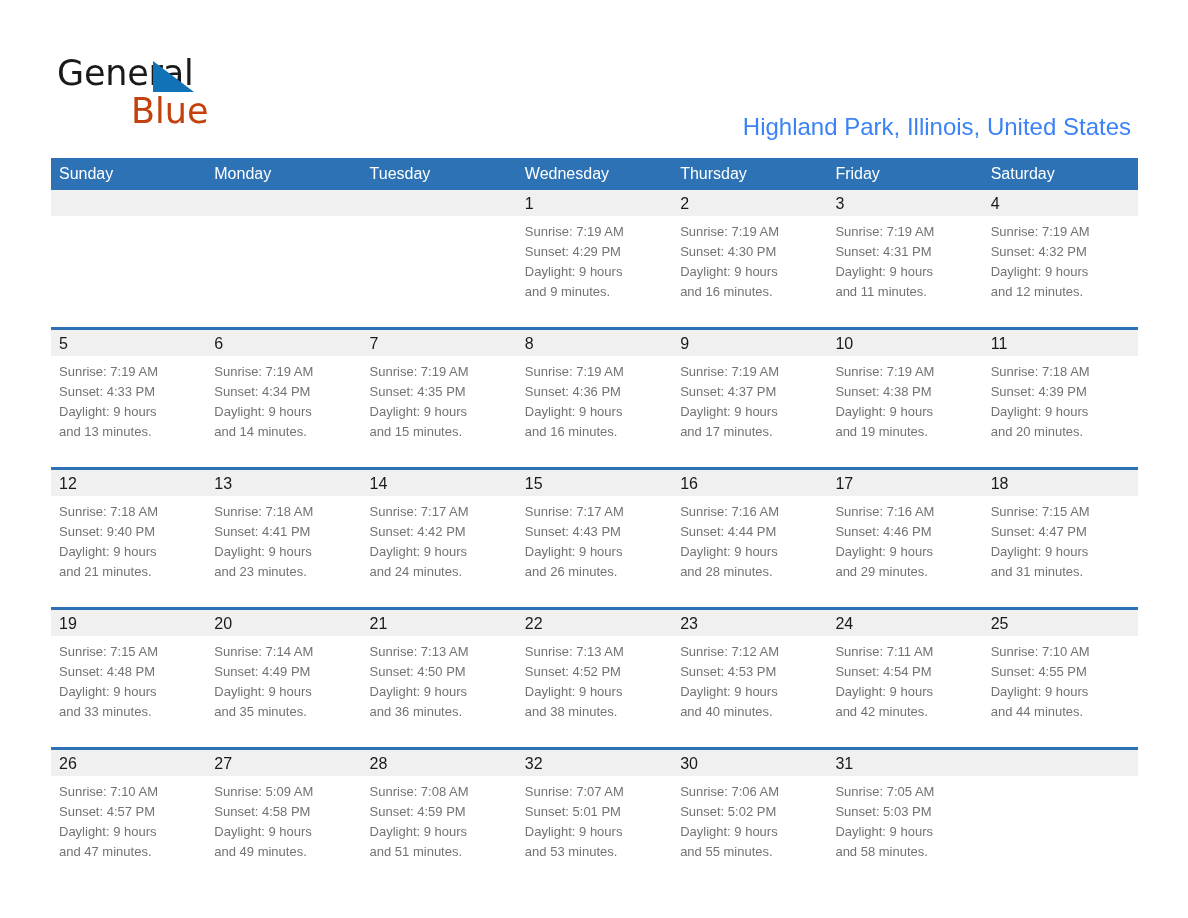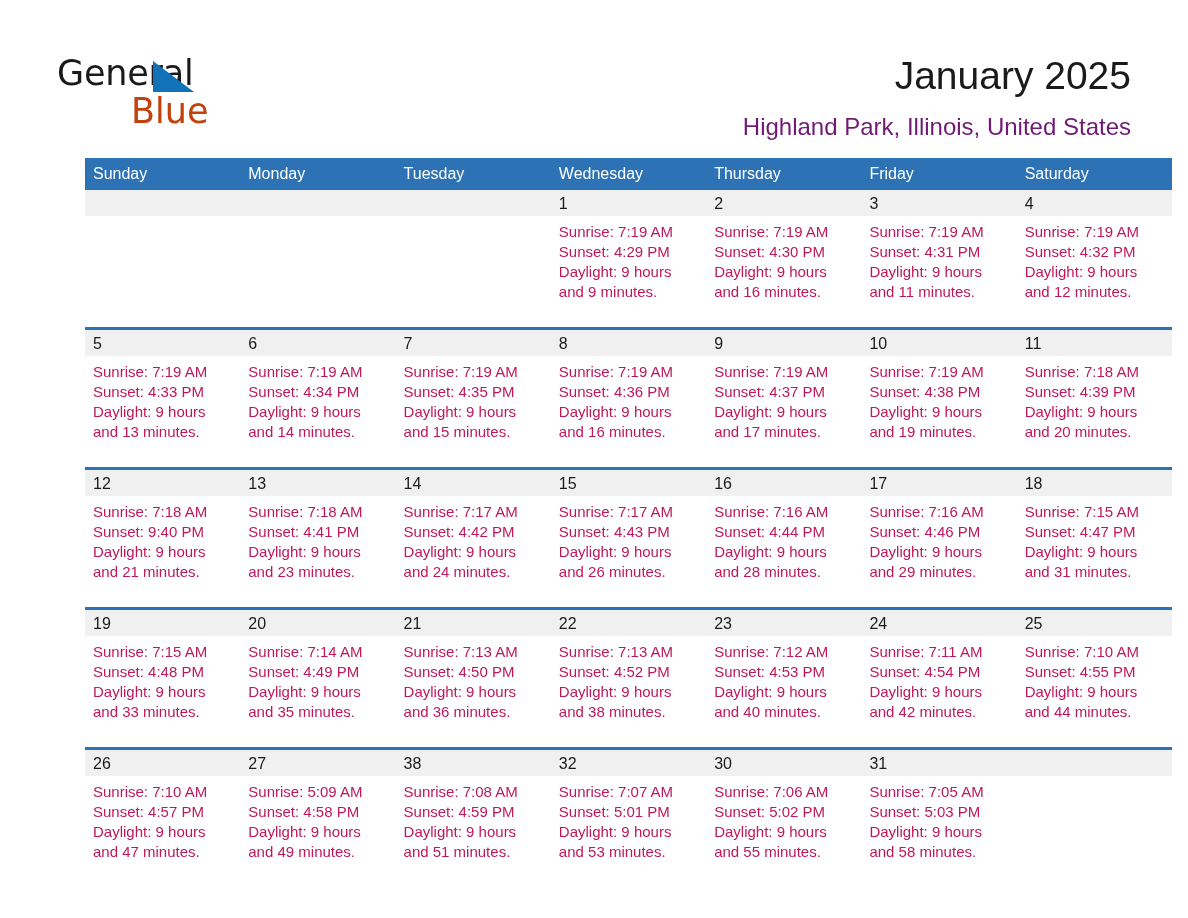--- a/index.html
+++ b/index.html
@@ -79,36 +79,35 @@
     color: #1a1a1a;
     white-space: nowrap;
   }
   .subtitle {
     position: absolute;
     right: 57px;
     top: 112px;
     font-size: 24px;
     line-height: 30px;
     text-align: right;
-    color: #701a75;
+    color: #3b82f6;
     white-space: nowrap;
   }
 
   
   .calendar {
     position: absolute;
     left: 51px;
     top: 158px;
     width: 1087px;
   }
   .cal-table {
     width: 1087px;
     border-collapse: collapse;
     table-layout: fixed;
-    margin-left: 34px;
   }
   .cal-table th {
     background: #2c72b5;
     color: #ffffff;
     font-weight: normal;
     font-size: 16px;
     line-height: 20px;
     text-align: left;
     padding: 6px 0 6px 8px;
     height: 27px;
@@ -134,23 +133,23 @@
     padding: 3px 0 0 8px;
     font-size: 16px;
     line-height: 21px;
     color: #1a1a1a;
   }
   td.empty .daynum-band {
     background: #f0f0f0;
   }
   .cell-body {
     padding: 6px 10px 14px 8px;
-    font-size: 15px;
+    font-size: 13px;
     line-height: 20px;
-    color: #be185d;
+    color: #737373;
     min-height: 82px;
     box-sizing: border-box;
   }
   .cell-body div {
     white-space: nowrap;
   }
   td.empty .cell-body {
     min-height: 82px;
   }
   .wk-spacer {
@@ -166,21 +165,20 @@
   <div class="header">
 
     <div class="logo">
       <div class="logo-row1">
         <span class="logo-general">General</span>
       </div>
       <div class="logo-triangle"></div>
       <div class="logo-blue">Blue</div>
     </div>
 
-    <div class="title">January 2025</div>
     <div class="subtitle">Highland Park, Illinois, United States</div>
   </div>
 
   <div class="calendar">
     <table class="cal-table">
       <thead>
         <tr>
           <th>Sunday</th>
           <th>Monday</th>
           <th>Tuesday</th>
@@ -461,21 +459,21 @@
             <td class="">
               <div class="daynum-band">27</div>
               <div class="cell-body">
                 <div>Sunrise: 5:09 AM</div>
                 <div>Sunset: 4:58 PM</div>
                 <div>Daylight: 9 hours</div>
                 <div>and 49 minutes.</div>
               </div>
             </td>
             <td class="">
-              <div class="daynum-band">38</div>
+              <div class="daynum-band">28</div>
               <div class="cell-body">
                 <div>Sunrise: 7:08 AM</div>
                 <div>Sunset: 4:59 PM</div>
                 <div>Daylight: 9 hours</div>
                 <div>and 51 minutes.</div>
               </div>
             </td>
             <td class="">
               <div class="daynum-band">32</div>
               <div class="cell-body">

